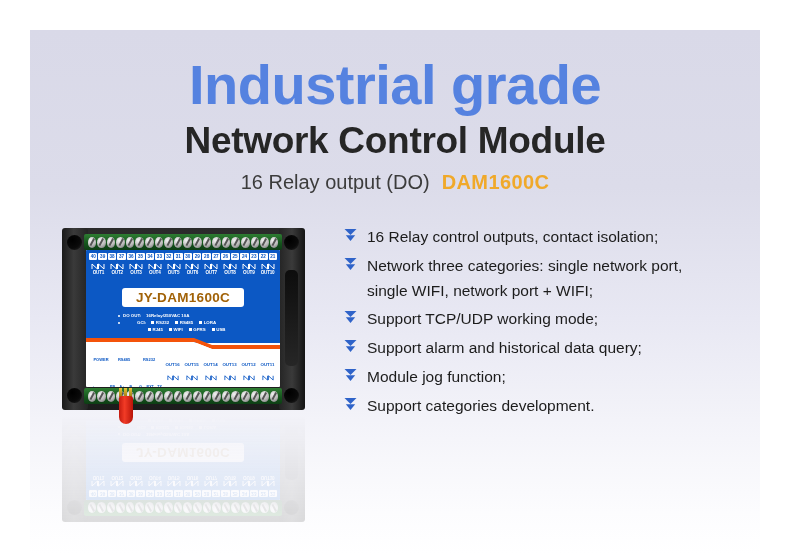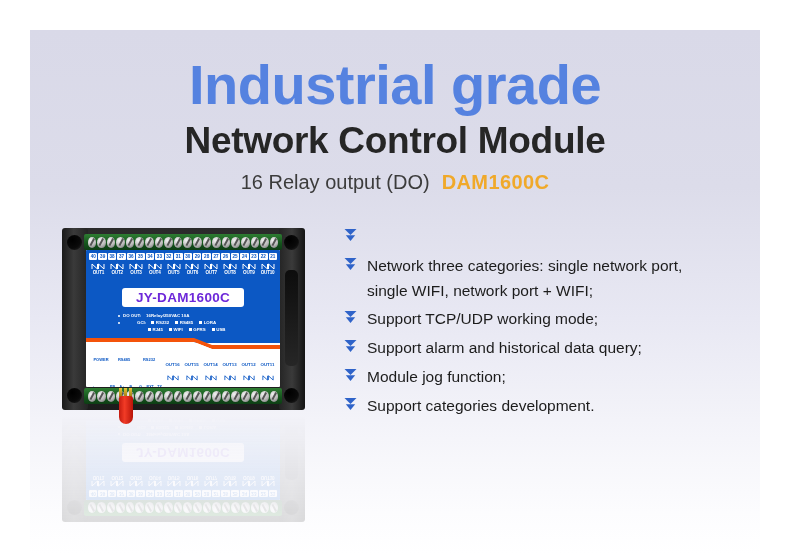--- a/index.html
+++ b/index.html
@@ -124,21 +124,21 @@
     flex:1 1 0;font-size:4.6px;color:#ffffff;text-align:center;font-weight:bold;
     letter-spacing:-0.2px;
   }
 
   
   .badge{
     position:absolute;left:36px;top:38px;width:122px;height:19px;
     background:#fff;border-radius:3px;display:flex;align-items:center;justify-content:center;
   }
   .badge span{
-    font-size:13.5px;font-weight:bold;color:#6d28d9;letter-spacing:0.3px;
+    font-size:13.5px;font-weight:bold;color:#a16207;letter-spacing:0.3px;
   }
 
   
   .specs{position:absolute;left:32px;top:62px;width:158px;color:#fff;}
   .spec-line{display:flex;align-items:center;font-size:4.4px;font-weight:bold;line-height:7px;}
   .dot{width:2px;height:2px;border-radius:50%;background:#fff;margin-right:3px;flex:0 0 auto;}
   .spec-k{margin-right:5px;}
   .chk{display:inline-flex;align-items:center;margin-right:6px;}
   .chk i{width:3px;height:3px;background:#fff;display:inline-block;margin-right:1.5px;}
   .specs-row2{padding-left:30px;}
@@ -190,20 +190,23 @@
   </div>
 
   <div class="features">
 
     <div class="feature">
       <span class="chev">
         <svg width="13" height="15" viewBox="0 0 13 15">
             <path d="M0.5 1 L12.5 1 L6.5 7 Z" fill="#2f63c9"></path>
             <path d="M1.8 7.2 L11.2 7.2 L6.5 13 Z" fill="#2f63c9"></path>
           </svg>
+      </span>
+      <span class="feature-text">
+        <span>16 Relay control outputs, contact isolation;</span>
       </span>
     </div>
 
     <div class="feature">
       <span class="chev">
         <svg width="13" height="15" viewBox="0 0 13 15">
             <path d="M0.5 1 L12.5 1 L6.5 7 Z" fill="#2f63c9"></path>
             <path d="M1.8 7.2 L11.2 7.2 L6.5 13 Z" fill="#2f63c9"></path>
           </svg>
       </span>

